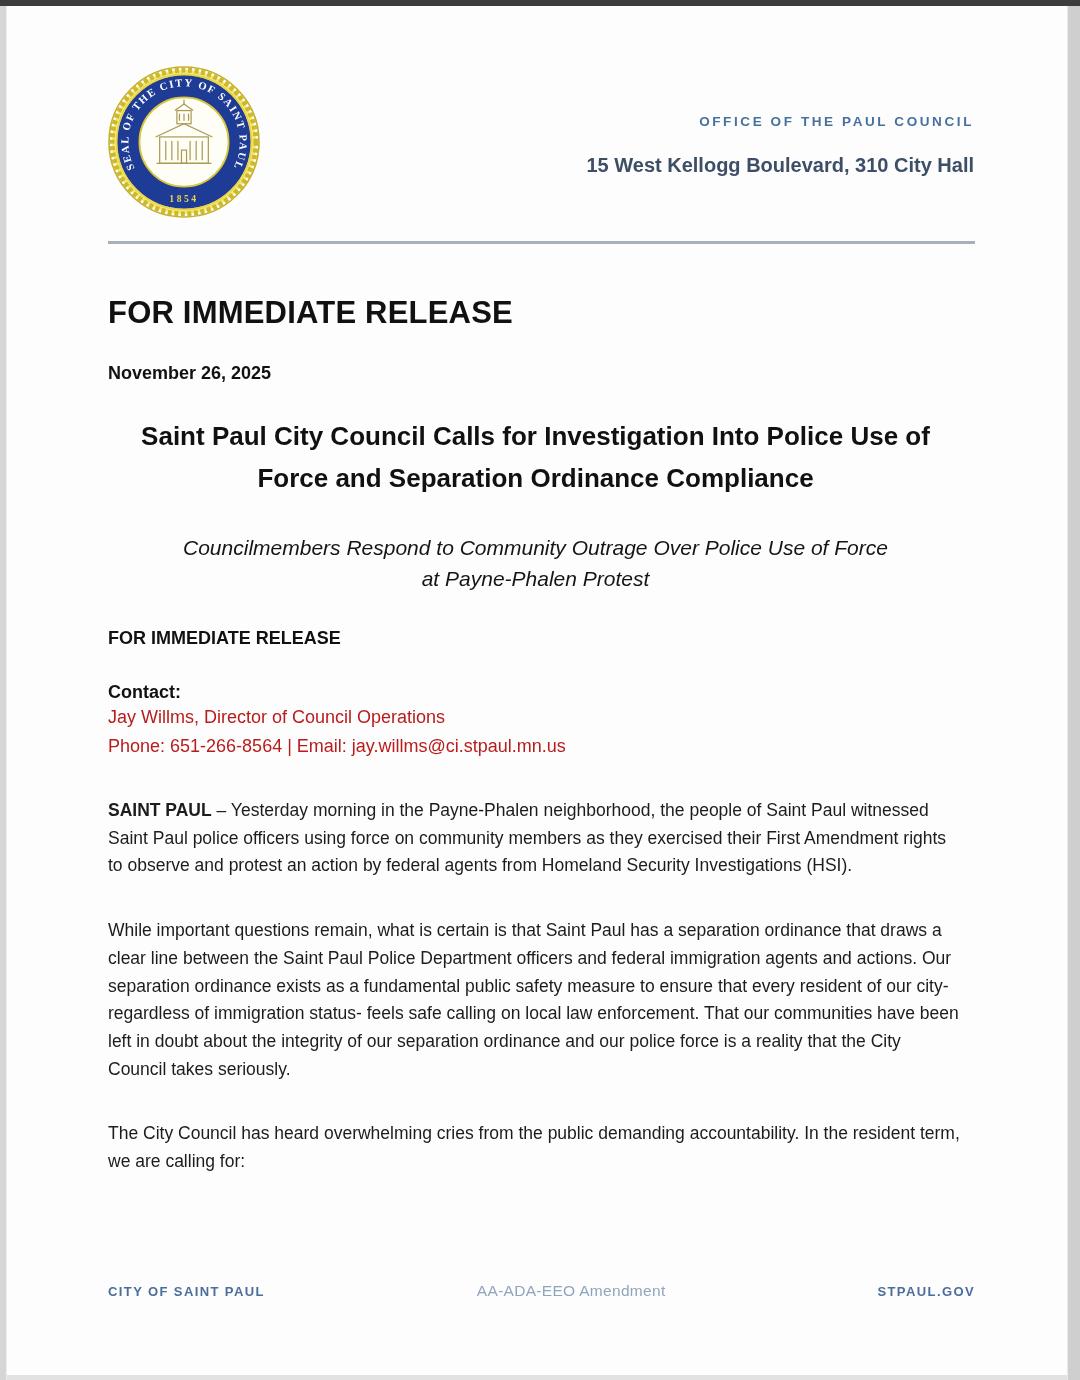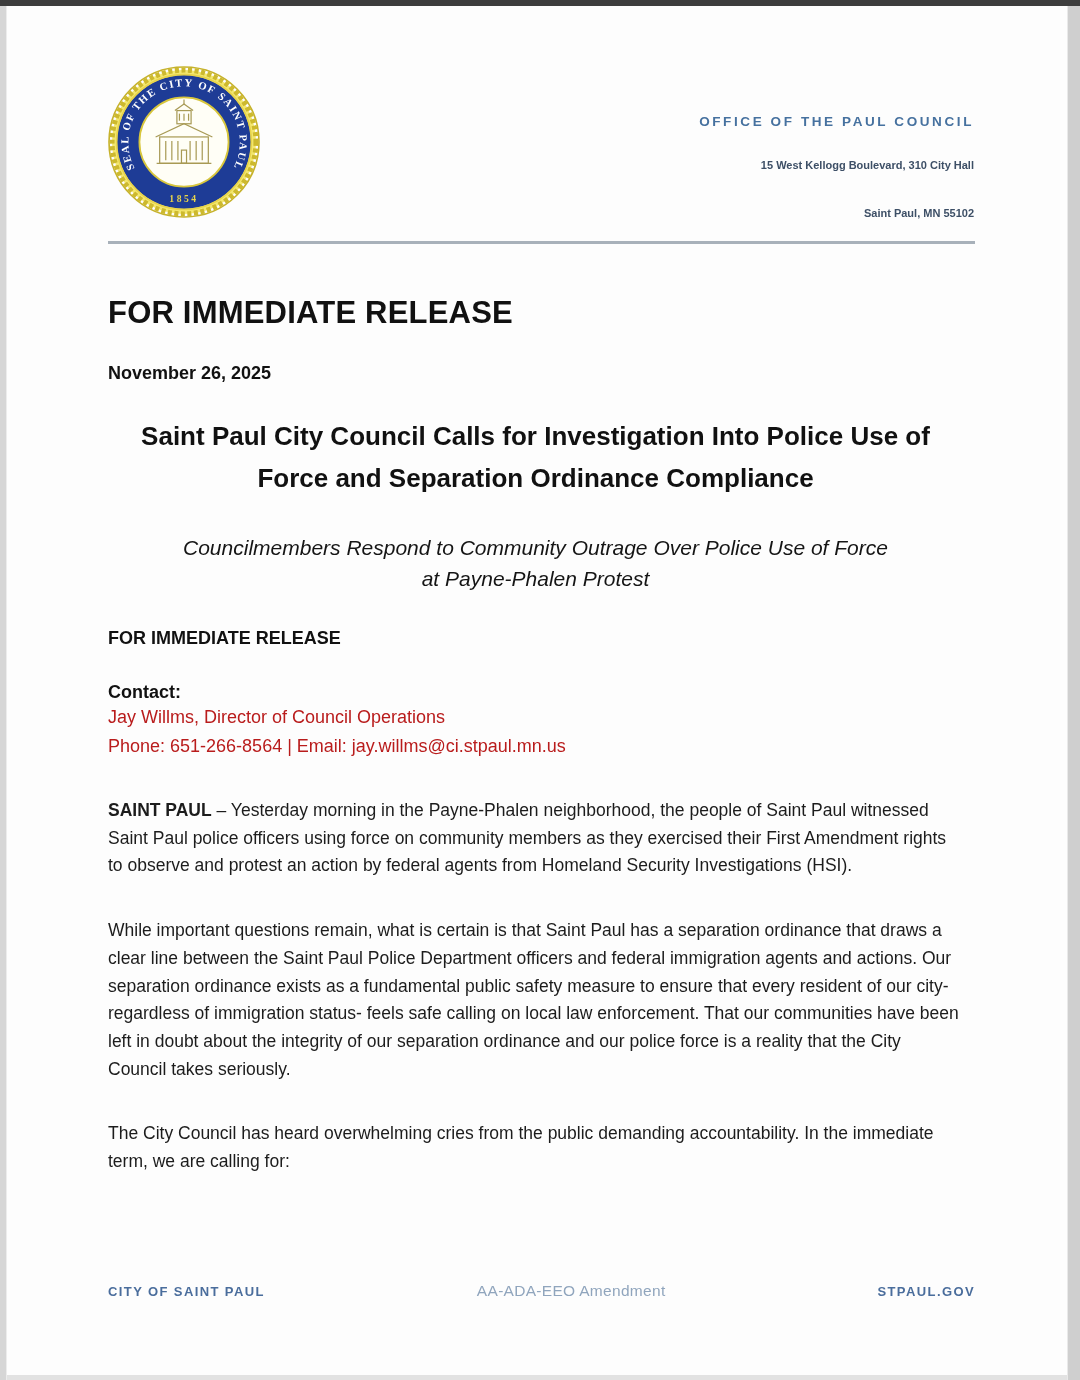--- a/index.html
+++ b/index.html
@@ -31,21 +31,21 @@
   }
   .office-name {
     color: #46719f;
     font-size: 13.5px;
     font-weight: bold;
     letter-spacing: 2.6px;
     margin-bottom: 9px;
   }
   .office-addr {
     color: #3d4f66;
-    font-size: 11px;
+    font-size: 20px;
     font-weight: bold;
     line-height: 24px;
     margin-top: 24px;
   }
   .divider {
     border: none;
     border-top: 3px solid #a8b1ba;
     margin: 0 105px 0 108px;
   }
 
@@ -175,21 +175,20 @@
         <text font-size="10.5" font-weight="bold" fill="#ffffff" letter-spacing="1.6" font-family="Liberation Serif, serif">
           <textPath href="#sealArc" startOffset="50%" text-anchor="middle">SEAL OF THE CITY OF SAINT PAUL</textPath>
         </text>
         <text x="75" y="134" text-anchor="middle" font-size="9.5" font-weight="bold" fill="#e8d44a" letter-spacing="2.5" font-family="Liberation Serif, serif">1854</text>
       </svg>
     </div>
 
     <div class="office-info">
       <div class="office-name">OFFICE OF THE PAUL COUNCIL</div>
       <div class="office-addr">15 West Kellogg Boulevard, 310 City Hall</div>
-      <div class="office-addr">Saint Paul, MN 55102</div>
     </div>
   </header>
 
   <hr class="divider">
 
   <main class="content">
     <h1 class="release-heading">FOR IMMEDIATE RELEASE</h1>
 
     <p class="date-line">November 26, 2025</p>
 
@@ -208,21 +207,21 @@
     <div class="contact-block">
       <p class="contact-label">Contact:</p>
       <p class="contact-line">Jay Willms, Director of Council Operations</p>
       <p class="contact-line">Phone: 651-266-8564 | Email: jay.willms@ci.stpaul.mn.us</p>
     </div>
 
     <p class="body-para"><span class="lead-label">SAINT PAUL</span> <span>– Yesterday morning in the Payne-Phalen neighborhood, the people of Saint Paul witnessed Saint Paul police officers using force on community members as they exercised their First Amendment rights to observe and protest an action by federal agents from Homeland Security Investigations (HSI).</span></p>
 
     <p class="body-para">While important questions remain, what is certain is that Saint Paul has a separation ordinance that draws a clear line between the Saint Paul Police Department officers and federal immigration agents and actions. Our separation ordinance exists as a fundamental public safety measure to ensure that every resident of our city- regardless of immigration status- feels safe calling on local law enforcement. That our communities have been left in doubt about the integrity of our separation ordinance and our police force is a reality that the City Council takes seriously.</p>
 
-    <p class="body-para">The City Council has heard overwhelming cries from the public demanding accountability. In the immediate term, we are calling for:</p>
+    <p class="body-para">The City Council has heard overwhelming cries from the public demanding accountability. In the resident term, we are calling for:</p>
   </main>
 
   <footer class="page-footer">
     <span class="footer-left">CITY OF SAINT PAUL</span>
     <span class="footer-center">AA-ADA-EEO Amendment</span>
     <span class="footer-right">STPAUL.GOV</span>
   </footer>
 
 </div>
 

